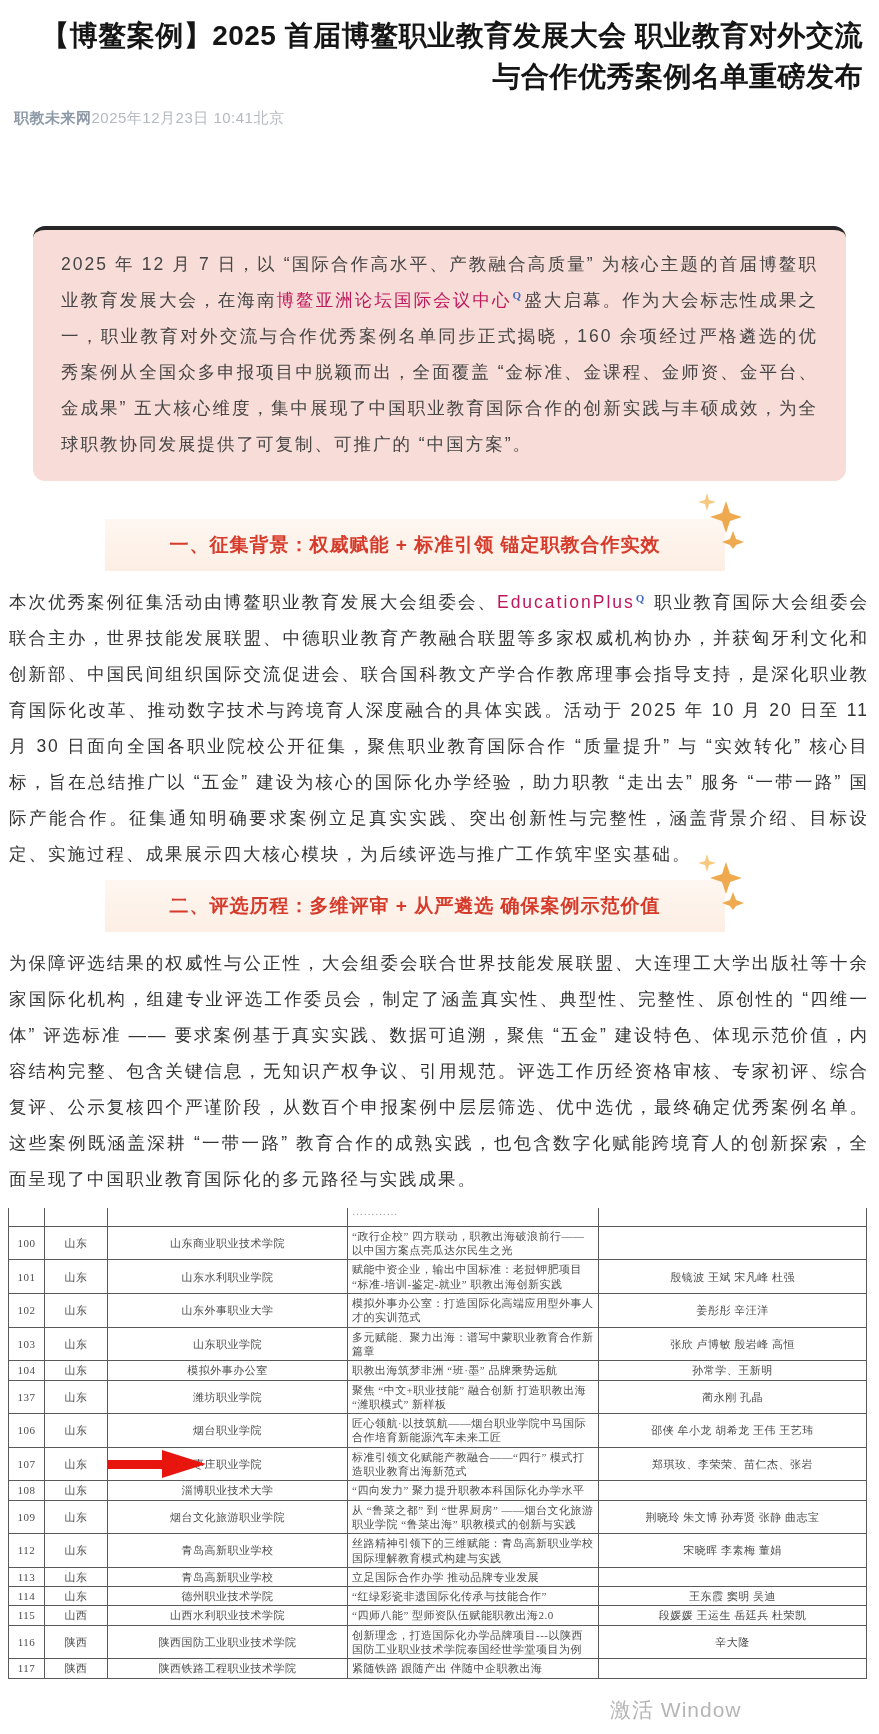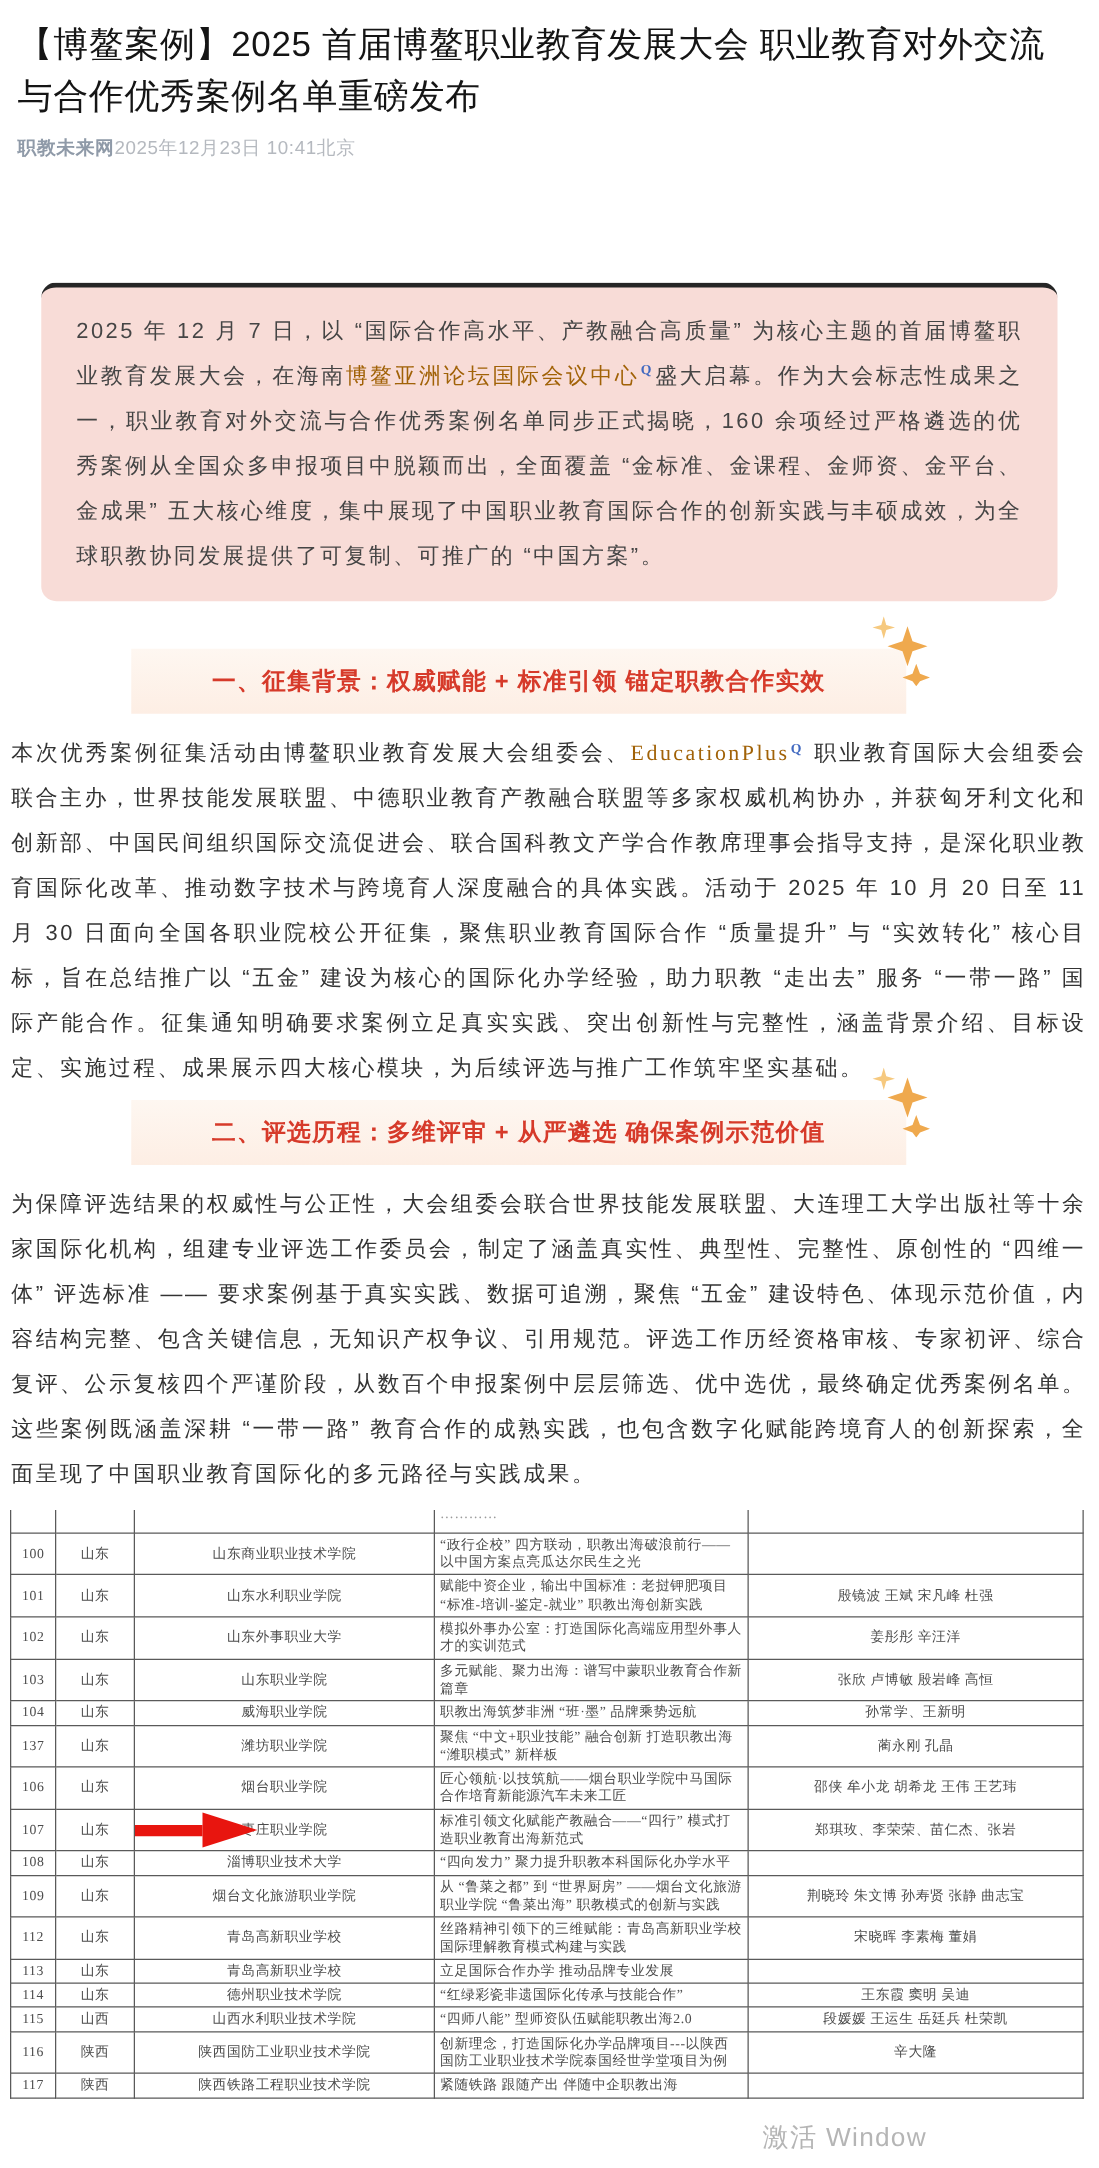--- a/index.html
+++ b/index.html
@@ -8,41 +8,41 @@
     width:879px; height:1734px; overflow:hidden; position:relative;
     background:#ffffff;
     font-family:"Liberation Sans", sans-serif;
     color:#222;
   }
   .page { position:relative; width:879px; height:1734px; }
 
   
   .title {
     margin:16px 16px 0 14px;
-    font-size:28px; font-weight:400; color:#151515;
-    line-height:1.45; letter-spacing:0.5px;
+    font-size:28px; font-weight:700; color:#151515;
+    line-height:1.45; letter-spacing:0.5px;text-align:right;
   }
   .byline {
     margin:12px 16px 0 14px;
     font-size:15px; color:#b5b9bf; letter-spacing:0.5px;
     display:flex; align-items:center; 
   }
   .byline .source { color:#8f9aa8; font-weight:600; }
 
   
   .intro-card {
     margin:98px 33px 0 33px;
     background:#f8dcd7;
     border-top:4px solid #262626;
     border-radius:12px;
     padding:17px 28px 19px 28px;
     font-size:17.5px; line-height:2.05; letter-spacing:2px;
     color:#454545; text-align:justify;
   }
-  .link { color:#a16207; text-decoration:none; cursor:pointer;font-family:Liberation Serif, serif; }
+  .link { color:#be185d; text-decoration:none; cursor:pointer; }
   sup.qicon {
     font-size:11px; color:#4169c0; font-weight:700;
     font-family:"Liberation Serif", serif; margin:0 1px;
   }
 
   
   .sect-head-wrap { position:relative; width:620px; margin:38px 0 0 105px; }
   .sect-head {
     width:100%; min-height:52px;
     background:linear-gradient(180deg,#fef7f1,#fdeee4);
@@ -181,21 +181,21 @@
           <tr>
             <td class="c-no">103</td>
             <td class="c-prov">山东</td>
             <td class="c-school">山东职业学院</td>
             <td class="c-case">多元赋能、聚力出海：谱写中蒙职业教育合作新篇章</td>
             <td class="c-names">张欣 卢博敏 殷岩峰 高恒</td>
           </tr>
           <tr>
             <td class="c-no">104</td>
             <td class="c-prov">山东</td>
-            <td class="c-school">威海职业学院</td>
+            <td class="c-school">模拟外事办公室</td>
             <td class="c-case">职教出海筑梦非洲 “班·墨” 品牌乘势远航</td>
             <td class="c-names">孙常学、王新明</td>
           </tr>
           <tr>
             <td class="c-no">137</td>
             <td class="c-prov">山东</td>
             <td class="c-school">潍坊职业学院</td>
             <td class="c-case">聚焦 “中文+职业技能” 融合创新 打造职教出海 “潍职模式” 新样板</td>
             <td class="c-names">蔺永刚 孔晶</td>
           </tr>

